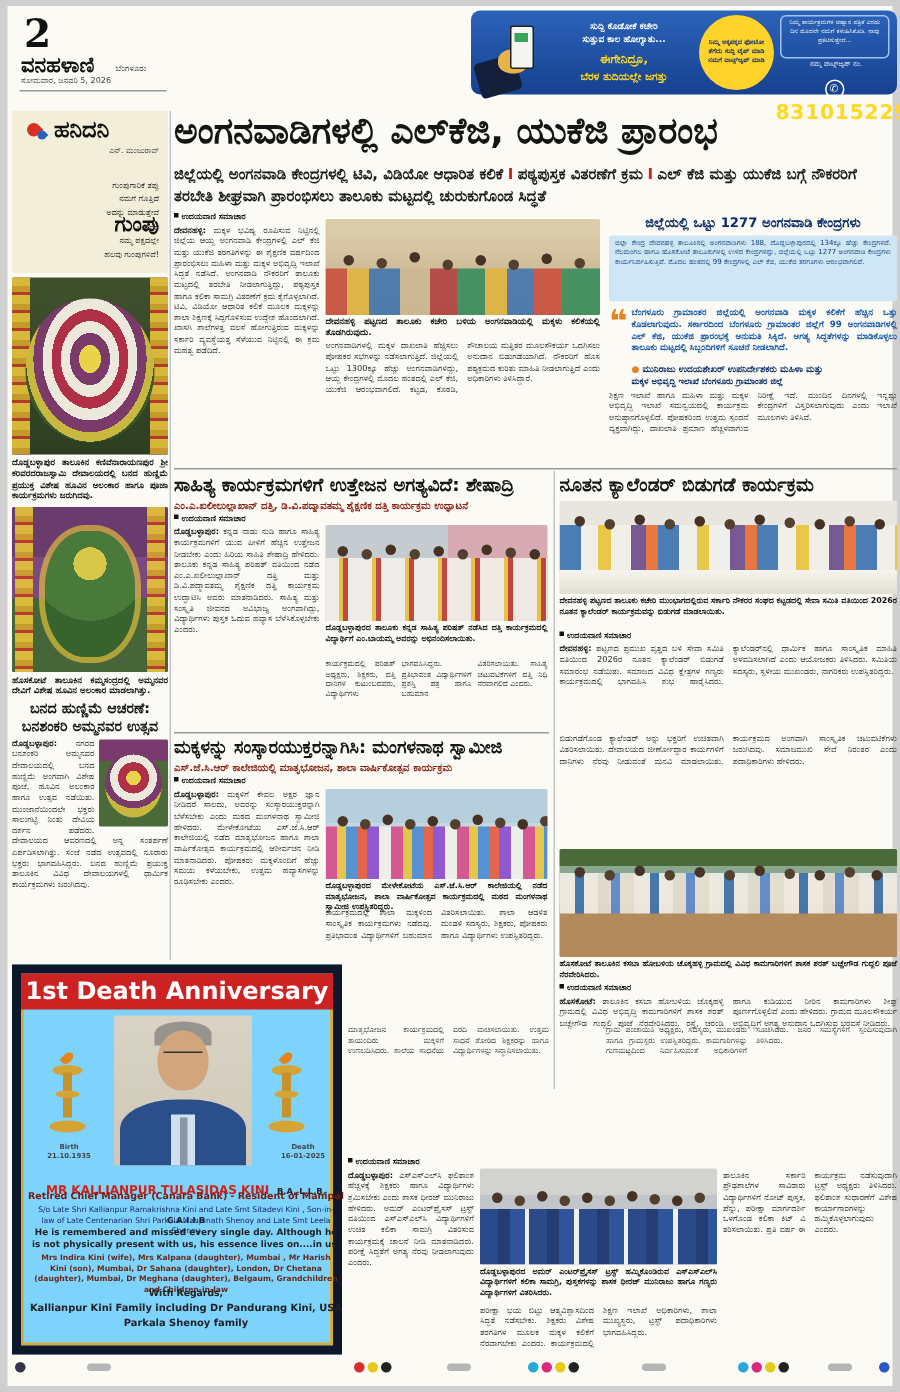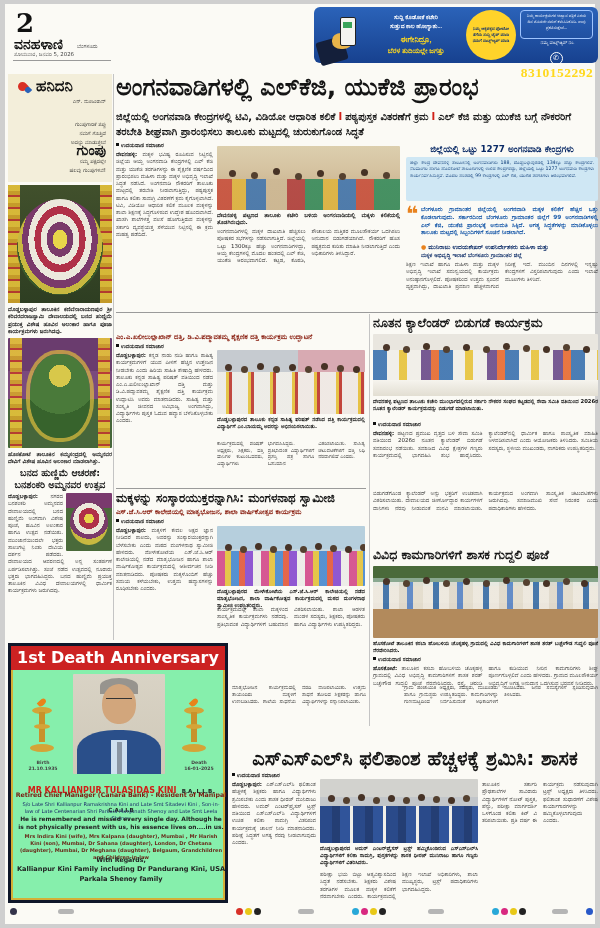--- a/index.html
+++ b/index.html
@@ -14,21 +14,21 @@
   .sq{display:inline-block;width:3px;height:3px;background:#111;margin-right:2px;vertical-align:1px;}
   .c2{column-count:2;column-gap:6px;}
   .c3{column-count:3;column-gap:4px;}
   .hr{position:absolute;height:1px;background:#9a9a9a;}
   .vr{position:absolute;width:1px;background:#c4c4c4;}
   .sep{color:#d02018;padding:0 3px;font-weight:bold;}
   .ph{position:absolute;overflow:hidden;border-radius:1px;}
   .ly{position:absolute;}
   .heads{position:absolute;width:7px;height:7px;border-radius:50%;background:#4a3529;}
   
-  .ad{background:linear-gradient(180deg,#2b63b9,#17418f);border-radius:6px;font-family:Liberation Serif, serif;}
+  .ad{background:linear-gradient(180deg,#2b63b9,#17418f);border-radius:6px;}
   .adcircle{background:#ffd32a;border-radius:50%;color:#10306e;font-weight:bold;display:flex;align-items:center;text-align:center;}
   .adbox{border:1px solid #9ec4ff;border-radius:4px;color:#fff;}
   .picon{display:inline-block;width:11px;height:11px;border:1px solid #fff;border-radius:50%;color:#fff;font-size:7px;line-height:11px;text-align:center;margin-right:2px;}
   
   .hani{background:#f3eeda;}
   .drop{position:absolute;border-radius:50% 0 50% 50%;transform:rotate(45deg);}
   
   .ph1{background:linear-gradient(180deg,#dccfae 0%,#d6c4a2 34%,#cdb894 60%,#c7b08a 100%);}
   .ph1m{left:0;right:0;top:52%;bottom:0;opacity:.85;background:linear-gradient(90deg,#c84a38 0 8%,#e0b43c 8% 16%,#3a72b0 16% 27%,#cdb894 27% 38%,#b03a3a 38% 48%,#2f8a5a 48% 58%,#e0b43c 58% 66%,#3a72b0 66% 76%,#c84a38 76% 86%,#2f8a5a 86% 100%);}
   .h-ph1{left:12px;top:24px;box-shadow:22px 2px 0 #54402f,44px -2px 0 #463225,66px 3px 0 #54402f,88px 0 0 #463225,110px 3px 0 #54402f,132px -1px 0 #463225,154px 2px 0 #54402f;}
@@ -56,21 +56,21 @@
   .ph9{background:linear-gradient(180deg,#d9d3c5,#cfc8b8);}
   .ph10{background:linear-gradient(180deg,#7a3a6e 0 25%,#4a6a3a 25% 100%);}
   .ph10r{left:4px;top:8px;width:38px;height:44px;border-radius:50%;background:radial-gradient(circle at 50% 40%,#e8d44a 0 15%,#b03048 15% 32%,#ece8dc 32% 48%,#7a3a6a 48% 62%,#c8b840 62% 100%);}
   
   .infobox{background:#cfe7f4;border-radius:2px;color:#0a3a78;font-size:4.7px;line-height:1.35;text-align:justify;padding:3px 4px;}
   .qmark{font-size:21px;color:#e8821e;font-weight:bold;line-height:1;}
   .qtext{font-size:5.8px;font-weight:bold;color:#1456a8;line-height:1.35;text-align:justify;}
   .qattr{font-size:6px;font-weight:bold;color:#0a2a66;line-height:1.3;}
   .odot{color:#e8821e;font-size:6px;margin-right:2px;}
   
-  .dead{background:#86efac;border:3px solid #0f172a;box-shadow:inset 0 0 0 2px #d4af37;}
+  .dead{background:#7dd3fc;border:6px solid #0f172a;box-shadow:inset 0 0 0 2px #d4af37;}
   .dstrip{position:absolute;left:0;right:0;top:0;height:24px;background:#cc2222;color:#fff;font-weight:bold;font-size:16px;text-align:center;line-height:24px;}
   .dtxt{position:absolute;text-align:center;}
   .lamp{position:absolute;width:26px;height:58px;}
   .lamp .fl{position:absolute;left:10px;top:0;width:6px;height:9px;background:#e8831a;border-radius:50% 50% 50% 0;transform:rotate(45deg);}
   .lamp .b1{position:absolute;left:3px;top:9px;width:20px;height:7px;background:#d4a437;border-radius:50%;}
   .lamp .st{position:absolute;left:10px;top:14px;width:6px;height:30px;background:#c8922a;}
   .lamp .b2{position:absolute;left:5px;top:26px;width:16px;height:5px;background:#d4a437;border-radius:50%;}
   .lamp .b3{position:absolute;left:1px;top:46px;width:24px;height:8px;background:#d4a437;border-radius:50%;}
   .face{position:absolute;left:29px;top:10px;width:34px;height:40px;border-radius:50% 50% 46% 46%;background:#d2a67c;}
   .hair{position:absolute;left:27px;top:4px;width:38px;height:16px;border-radius:50% 50% 0 0;background:#97948e;}
@@ -224,20 +224,21 @@
   <div class="a qmark" style="left:406px;top:204px;">❝</div>
   <div class="a qtext" style="left:421px;top:206px;width:177px;">ಬೆಂಗಳೂರು ಗ್ರಾಮಾಂತರ ಜಿಲ್ಲೆಯಲ್ಲಿ ಅಂಗನವಾಡಿ ಮಕ್ಕಳ ಕಲಿಕೆಗೆ ಹೆಚ್ಚಿನ ಒತ್ತು ಕೊಡಲಾಗುವುದು. ಸರ್ಕಾರದಿಂದ ಬೆಂಗಳೂರು ಗ್ರಾಮಾಂತರ ಜಿಲ್ಲೆಗೆ 99 ಅಂಗನವಾಡಿಗಳಲ್ಲಿ ಎಲ್ ಕೆಜಿ, ಯುಕೆಜಿ ಪ್ರಾರಂಭಕ್ಕೆ ಅನುಮತಿ ಸಿಕ್ಕಿದೆ. ಅಗತ್ಯ ಸಿದ್ಧತೆಗಳನ್ನು ಮಾಡಿಕೊಳ್ಳಲು ತಾಲೂಕು ಮಟ್ಟದಲ್ಲಿ ಸಿಬ್ಬಂದಿಗಳಿಗೆ ಸೂಚನೆ ನೀಡಲಾಗಿದೆ.</div>
   <div class="a qattr" style="left:421px;top:243px;width:177px;">
     <span class="odot">●</span><span>ಮುನಿರಾಜು ಉದಯಶೇಖರ್ ಉಪನಿರ್ದೇಶಕರು ಮಹಿಳಾ ಮತ್ತು</span><br>
     <span style="font-weight:bold;font-size:5.6px;">ಮಕ್ಕಳ ಅಭಿವೃದ್ಧಿ ಇಲಾಖೆ ಬೆಂಗಳೂರು ಗ್ರಾಮಾಂತರ ಜಿಲ್ಲೆ</span>
   </div>
   <div class="a bt c2" style="left:406px;top:261px;width:192px;height:49px;">ಶಿಕ್ಷಣ ಇಲಾಖೆ ಹಾಗೂ ಮಹಿಳಾ ಮತ್ತು ಮಕ್ಕಳ ಅಭಿವೃದ್ಧಿ ಇಲಾಖೆ ಸಮನ್ವಯದಲ್ಲಿ ಕಾರ್ಯಕ್ರಮ ಅನುಷ್ಠಾನಗೊಳ್ಳಲಿದೆ. ಪೋಷಕರಿಂದ ಉತ್ತಮ ಸ್ಪಂದನೆ ವ್ಯಕ್ತವಾಗಿದ್ದು, ದಾಖಲಾತಿ ಪ್ರಮಾಣ ಹೆಚ್ಚಳವಾಗುವ ನಿರೀಕ್ಷೆ ಇದೆ. ಮುಂದಿನ ದಿನಗಳಲ್ಲಿ ಇನ್ನಷ್ಟು ಕೇಂದ್ರಗಳಿಗೆ ವಿಸ್ತರಿಸಲಾಗುವುದು ಎಂದು ಇಲಾಖೆ ಮೂಲಗಳು ತಿಳಿಸಿವೆ.</div>
 
   <div class="hr" style="left:116px;top:312px;width:482px;"></div>
 
+  <div class="a hl" style="left:116px;top:316px;width:250px;font-size:12.3px;">ಸಾಹಿತ್ಯ ಕಾರ್ಯಕ್ರಮಗಳಿಗೆ ಉತ್ತೇಜನ ಅಗತ್ಯವಿದೆ: ಶೇಷಾದ್ರಿ</div>
   <div class="a" style="left:116px;top:333px;width:250px;font-size:6.8px;font-weight:bold;color:#8a2012;">ಎಂ.ಎ.ಖಲೀಲುಲ್ಲಾಖಾನ್ ದತ್ತಿ, ಡಿ.ವಿ.ಪದ್ಮಾವತಮ್ಮ ಶೈಕ್ಷಣಿಕ ದತ್ತಿ ಕಾರ್ಯಕ್ರಮ ಉದ್ಘಾಟನೆ</div>
   <div class="a by" style="left:116px;top:343px;width:96px;"><span class="sq"></span><span>ಉದಯವಾಣಿ ಸಮಾಚಾರ</span></div>
   <div class="a bt" style="left:116px;top:352px;width:97px;height:134px;">
     <span class="dl">ದೊಡ್ಡಬಳ್ಳಾಪುರ:</span> <span>ಕನ್ನಡ ನಾಡು ನುಡಿ ಹಾಗೂ ಸಾಹಿತ್ಯ ಕಾರ್ಯಕ್ರಮಗಳಿಗೆ ಯುವ ಪೀಳಿಗೆ ಹೆಚ್ಚಿನ ಉತ್ತೇಜನ ನೀಡಬೇಕು ಎಂದು ಹಿರಿಯ ಸಾಹಿತಿ ಶೇಷಾದ್ರಿ ಹೇಳಿದರು. ತಾಲೂಕು ಕನ್ನಡ ಸಾಹಿತ್ಯ ಪರಿಷತ್ ವತಿಯಿಂದ ನಡೆದ ಎಂ.ಎ.ಖಲೀಲುಲ್ಲಾಖಾನ್ ದತ್ತಿ ಮತ್ತು ಡಿ.ವಿ.ಪದ್ಮಾವತಮ್ಮ ಶೈಕ್ಷಣಿಕ ದತ್ತಿ ಕಾರ್ಯಕ್ರಮ ಉದ್ಘಾಟಿಸಿ ಅವರು ಮಾತನಾಡಿದರು. ಸಾಹಿತ್ಯ ಮತ್ತು ಸಂಸ್ಕೃತಿ ಜೀವನದ ಅವಿಭಾಜ್ಯ ಅಂಗವಾಗಿದ್ದು, ವಿದ್ಯಾರ್ಥಿಗಳು ಪುಸ್ತಕ ಓದುವ ಹವ್ಯಾಸ ಬೆಳೆಸಿಕೊಳ್ಳಬೇಕು ಎಂದರು.</span>
   </div>
   <div class="ph ph4" style="left:217px;top:350px;width:148px;height:64px;">
     <div class="ly ph4m"></div>
     <div class="heads h-ph4"></div>
   </div>
   <div class="a cap" style="left:217px;top:416px;width:148px;font-size:5.3px;">ದೊಡ್ಡಬಳ್ಳಾಪುರದ ತಾಲೂಕು ಕನ್ನಡ ಸಾಹಿತ್ಯ ಪರಿಷತ್ ನಡೆಸಿದ ದತ್ತಿ ಕಾರ್ಯಕ್ರಮದಲ್ಲಿ ವಿದ್ಯಾರ್ಥಿಗೆ ಎಂ.ಬಾಯಮ್ಮ ಅವರನ್ನು ಅಭಿನಂದಿಸಲಾಯಿತು.</div>
@@ -265,36 +266,34 @@
     <span class="dl">ದೊಡ್ಡಬಳ್ಳಾಪುರ:</span> <span>ಮಕ್ಕಳಿಗೆ ಕೇವಲ ಅಕ್ಷರ ಜ್ಞಾನ ನೀಡಿದರೆ ಸಾಲದು, ಅವರನ್ನು ಸಂಸ್ಕಾರಯುಕ್ತರನ್ನಾಗಿ ಬೆಳೆಸಬೇಕು ಎಂದು ಮಠದ ಮಂಗಳನಾಥ ಸ್ವಾಮೀಜಿ ಹೇಳಿದರು. ಮೇಳೇಕೋಟೆಯ ಎಸ್.ಜೆ.ಸಿ.ಆರ್ ಕಾಲೇಜಿಯಲ್ಲಿ ನಡೆದ ಮಾತೃಭೋಜನ ಹಾಗೂ ಶಾಲಾ ವಾರ್ಷಿಕೋತ್ಸವ ಕಾರ್ಯಕ್ರಮದಲ್ಲಿ ಆಶೀರ್ವಚನ ನೀಡಿ ಮಾತನಾಡಿದರು. ಪೋಷಕರು ಮಕ್ಕಳೊಂದಿಗೆ ಹೆಚ್ಚು ಸಮಯ ಕಳೆಯಬೇಕು, ಉತ್ತಮ ಹವ್ಯಾಸಗಳನ್ನು ರೂಢಿಸಬೇಕು ಎಂದರು.</span>
   </div>
   <div class="ph ph6" style="left:217px;top:526px;width:148px;height:60px;">
     <div class="ly ph6m"></div>
     <div class="heads h-ph6"></div>
   </div>
   <div class="a cap" style="left:217px;top:588px;width:148px;font-size:5.3px;">ದೊಡ್ಡಬಳ್ಳಾಪುರದ ಮೇಳೇಕೋಟೆಯ ಎಸ್.ಜೆ.ಸಿ.ಆರ್ ಕಾಲೇಜಿಯಲ್ಲಿ ನಡೆದ ಮಾತೃಭೋಜನ, ಶಾಲಾ ವಾರ್ಷಿಕೋತ್ಸವ ಕಾರ್ಯಕ್ರಮದಲ್ಲಿ ಮಠದ ಮಂಗಳನಾಥ ಸ್ವಾಮೀಜಿ ಉಪಸ್ಥಿತರಿದ್ದರು.</div>
   <div class="a bt c2" style="left:217px;top:606px;width:148px;height:70px;">ಕಾರ್ಯಕ್ರಮದಲ್ಲಿ ಶಾಲಾ ಮಕ್ಕಳಿಂದ ಸಾಂಸ್ಕೃತಿಕ ಕಾರ್ಯಕ್ರಮಗಳು ನಡೆದವು. ಪ್ರತಿಭಾವಂತ ವಿದ್ಯಾರ್ಥಿಗಳಿಗೆ ಬಹುಮಾನ ವಿತರಿಸಲಾಯಿತು. ಶಾಲಾ ಆಡಳಿತ ಮಂಡಳಿ ಸದಸ್ಯರು, ಶಿಕ್ಷಕರು, ಪೋಷಕರು ಹಾಗೂ ವಿದ್ಯಾರ್ಥಿಗಳು ಉಪಸ್ಥಿತರಿದ್ದರು.</div>
 
   <div class="a bt c2" style="left:373px;top:490px;width:225px;height:54px;">ಬಿಡುಗಡೆಗೊಂಡ ಕ್ಯಾಲೆಂಡರ್ ಅನ್ನು ಭಕ್ತರಿಗೆ ಉಚಿತವಾಗಿ ವಿತರಿಸಲಾಯಿತು. ದೇವಾಲಯದ ಜೀರ್ಣೋದ್ಧಾರ ಕಾರ್ಯಗಳಿಗೆ ದಾನಿಗಳು ನೆರವು ನೀಡುವಂತೆ ಮನವಿ ಮಾಡಲಾಯಿತು. ಕಾರ್ಯಕ್ರಮದ ಅಂಗವಾಗಿ ಸಾಂಸ್ಕೃತಿಕ ಚಟುವಟಿಕೆಗಳು ಜರುಗಿದವು. ಸಮಾಜಮುಖಿ ಸೇವೆ ನಿರಂತರ ಎಂದು ಪದಾಧಿಕಾರಿಗಳು ಹೇಳಿದರು.</div>
-  <div class="a hl" style="left:373px;top:548px;width:225px;font-size:12.5px;">ವಿವಿಧ ಕಾಮಗಾರಿಗಳಿಗೆ ಶಾಸಕ ಗುದ್ದಲಿ ಪೂಜೆ</div>
   <div class="ph ph7" style="left:373px;top:566px;width:225px;height:72px;">
     <div class="ly ph7m"></div>
     <div class="heads h-ph7"></div>
   </div>
   <div class="a cap" style="left:373px;top:640px;width:225px;font-size:5.3px;">ಹೊಸಕೋಟೆ ತಾಲೂಕಿನ ಕಸಬಾ ಹೋಬಳಿಯ ಚೊಕ್ಕಹಳ್ಳಿ ಗ್ರಾಮದಲ್ಲಿ ವಿವಿಧ ಕಾಮಗಾರಿಗಳಿಗೆ ಶಾಸಕ ಶರತ್ ಬಚ್ಚೇಗೌಡ ಗುದ್ದಲಿ ಪೂಜೆ ನೆರವೇರಿಸಿದರು.</div>
   <div class="a by" style="left:373px;top:656px;width:96px;"><span class="sq"></span><span>ಉದಯವಾಣಿ ಸಮಾಚಾರ</span></div>
   <div class="a bt c2" style="left:373px;top:665px;width:225px;height:60px;">
     <span class="dl">ಹೊಸಕೋಟೆ:</span> <span>ತಾಲೂಕಿನ ಕಸಬಾ ಹೋಬಳಿಯ ಚೊಕ್ಕಹಳ್ಳಿ ಗ್ರಾಮದಲ್ಲಿ ವಿವಿಧ ಅಭಿವೃದ್ಧಿ ಕಾಮಗಾರಿಗಳಿಗೆ ಶಾಸಕ ಶರತ್ ಬಚ್ಚೇಗೌಡ ಗುದ್ದಲಿ ಪೂಜೆ ನೆರವೇರಿಸಿದರು. ರಸ್ತೆ, ಚರಂಡಿ ಹಾಗೂ ಕುಡಿಯುವ ನೀರಿನ ಕಾಮಗಾರಿಗಳು ಶೀಘ್ರ ಪೂರ್ಣಗೊಳ್ಳಲಿವೆ ಎಂದು ಹೇಳಿದರು. ಗ್ರಾಮದ ಮೂಲಸೌಕರ್ಯ ಅಭಿವೃದ್ಧಿಗೆ ಅಗತ್ಯ ಅನುದಾನ ಒದಗಿಸುವ ಭರವಸೆ ನೀಡಿದರು.</span>
   </div>
 
   <div class="a bt c2" style="left:232px;top:684px;width:134px;height:42px;font-size:5.2px;">ಮಾತೃಭೋಜನ ಕಾರ್ಯಕ್ರಮದಲ್ಲಿ ತಾಯಂದಿರು ಮಕ್ಕಳಿಗೆ ಉಣಬಡಿಸಿದರು. ಶಾಲೆಯ ಸಾಧನೆಯ ವರದಿ ವಾಚಿಸಲಾಯಿತು. ಉತ್ತಮ ಸಾಧನೆ ತೋರಿದ ಶಿಕ್ಷಕರನ್ನು ಹಾಗೂ ವಿದ್ಯಾರ್ಥಿಗಳನ್ನು ಸನ್ಮಾನಿಸಲಾಯಿತು.</div>
 
   <div class="a bt c2" style="left:404px;top:684px;width:194px;height:42px;font-size:5.2px;">ಗ್ರಾಮ ಪಂಚಾಯಿತಿ ಅಧ್ಯಕ್ಷರು, ಸದಸ್ಯರು, ಮುಖಂಡರು ಹಾಗೂ ಗ್ರಾಮಸ್ಥರು ಉಪಸ್ಥಿತರಿದ್ದರು. ಕಾಮಗಾರಿಗಳನ್ನು ಗುಣಮಟ್ಟದಿಂದ ನಿರ್ವಹಿಸುವಂತೆ ಅಧಿಕಾರಿಗಳಿಗೆ ಸೂಚಿಸಿದರು. ಜನರ ಸಮಸ್ಯೆಗಳಿಗೆ ಸ್ಪಂದಿಸುವುದಾಗಿ ತಿಳಿಸಿದರು.</div>
 
-  <div class="a hl" style="left:232px;top:748px;width:366px;font-size:19.5px;text-align:center;">ಎಸ್‌ಎಸ್‌ಎಲ್‌ಸಿ ಫಲಿತಾಂಶ ಹೆಚ್ಚಳಕ್ಕೆ ಶ್ರಮಿಸಿ: ಶಾಸಕ</div>
   <div class="a by" style="left:232px;top:772px;width:96px;"><span class="sq"></span><span>ಉದಯವಾಣಿ ಸಮಾಚಾರ</span></div>
   <div class="a bt" style="left:232px;top:781px;width:84px;height:130px;">
     <span class="dl">ದೊಡ್ಡಬಳ್ಳಾಪುರ:</span> <span>ಎಸ್‌ಎಸ್‌ಎಲ್‌ಸಿ ಫಲಿತಾಂಶ ಹೆಚ್ಚಳಕ್ಕೆ ಶಿಕ್ಷಕರು ಹಾಗೂ ವಿದ್ಯಾರ್ಥಿಗಳು ಶ್ರಮಿಸಬೇಕು ಎಂದು ಶಾಸಕ ಧೀರಜ್ ಮುನಿರಾಜು ಹೇಳಿದರು. ಅಮರ್ ಎಂಟರ್‌ಪ್ರೈಸಸ್ ಟ್ರಸ್ಟ್ ವತಿಯಿಂದ ಎಸ್‌ಎಸ್‌ಎಲ್‌ಸಿ ವಿದ್ಯಾರ್ಥಿಗಳಿಗೆ ಉಚಿತ ಕಲಿಕಾ ಸಾಮಗ್ರಿ ವಿತರಿಸುವ ಕಾರ್ಯಕ್ರಮಕ್ಕೆ ಚಾಲನೆ ನೀಡಿ ಮಾತನಾಡಿದರು. ಪರೀಕ್ಷೆ ಸಿದ್ಧತೆಗೆ ಅಗತ್ಯ ನೆರವು ನೀಡಲಾಗುವುದು ಎಂದರು.</span>
   </div>
   <div class="ph ph8" style="left:320px;top:779px;width:158px;height:64px;">
     <div class="ly ph8m"></div>
     <div class="heads h-ph8"></div>
   </div>
   <div class="a cap" style="left:320px;top:845px;width:158px;font-size:5.3px;">ದೊಡ್ಡಬಳ್ಳಾಪುರದ ಅಮರ್ ಎಂಟರ್‌ಪ್ರೈಸಸ್ ಟ್ರಸ್ಟ್ ಹಮ್ಮಿಕೊಂಡಿರುವ ಎಸ್‌ಎಸ್‌ಎಲ್‌ಸಿ ವಿದ್ಯಾರ್ಥಿಗಳಿಗೆ ಕಲಿಕಾ ಸಾಮಗ್ರಿ, ಪುಸ್ತಕಗಳನ್ನು ಶಾಸಕ ಧೀರಜ್ ಮುನಿರಾಜು ಹಾಗೂ ಗಣ್ಯರು ವಿದ್ಯಾರ್ಥಿಗಳಿಗೆ ವಿತರಿಸಿದರು.</div>
   <div class="a bt c2" style="left:320px;top:871px;width:158px;height:40px;">ಪರೀಕ್ಷಾ ಭಯ ಬಿಟ್ಟು ಆತ್ಮವಿಶ್ವಾಸದಿಂದ ಸಿದ್ಧತೆ ನಡೆಸಬೇಕು. ಶಿಕ್ಷಕರು ವಿಶೇಷ ತರಗತಿಗಳ ಮೂಲಕ ಮಕ್ಕಳ ಕಲಿಕೆಗೆ ನೆರವಾಗಬೇಕು ಎಂದರು. ಕಾರ್ಯಕ್ರಮದಲ್ಲಿ ಶಿಕ್ಷಣ ಇಲಾಖೆ ಅಧಿಕಾರಿಗಳು, ಶಾಲಾ ಮುಖ್ಯಸ್ಥರು, ಟ್ರಸ್ಟ್ ಪದಾಧಿಕಾರಿಗಳು ಭಾಗವಹಿಸಿದ್ದರು.</div>

